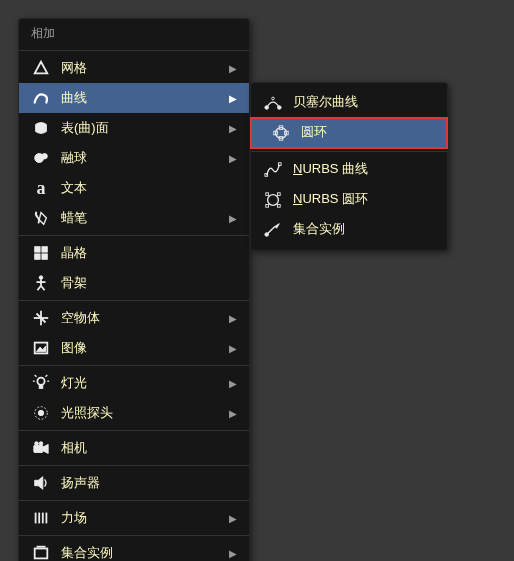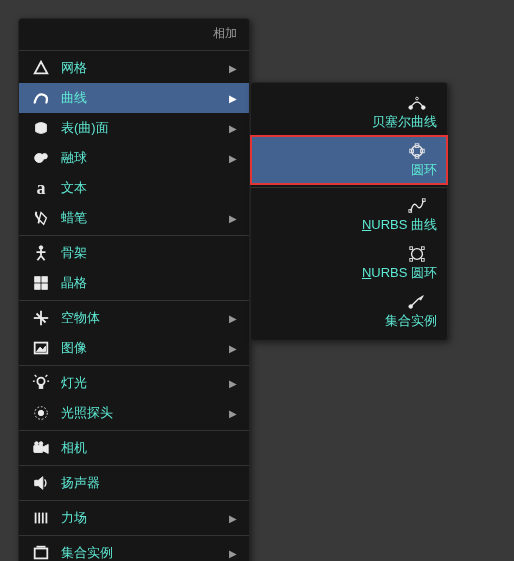--- a/index.html
+++ b/index.html
@@ -21,21 +21,20 @@
     background: #161616;
     border: 1px solid #242424;
     border-radius: 4px;
     box-shadow: 2px 2px 6px rgba(0,0,0,0.5);
     overflow: hidden;
   }
   .menu-title {
     padding: 6px 12px;
     color: #9d9d9d;
     font-size: 12px;
-    text-align: right;
   }
   .separator {
     height: 1px;
     background: #333333;
     margin: 2px 0;
   }
   .menu-item {
     display: flex;
     align-items: center;
     padding: 5px 10px 5px 12px;
@@ -46,44 +45,43 @@
   .icon {
     width: 20px;
     height: 20px;
     display: inline-flex;
     align-items: center;
     justify-content: center;
     margin-right: 10px;
     flex-shrink: 0;
   }
   .icon svg { width: 18px; height: 18px; }
-  .label { flex: 1; color: #5eead4; }
+  .label { flex: 1; color: #fef9c3; }
   .chevron {
     width: 10px;
     color: #999;
     font-size: 10px;
   }
   .submenu {
     position: absolute;
     left: 250px;
     top: 82px;
     width: 198px;
     background: #161616;
     border: 1px solid #242424;
     border-radius: 4px;
     box-shadow: 2px 2px 6px rgba(0,0,0,0.5);
     padding: 5px 0;
     overflow: visible;
   }
   .sub-item {
     display: flex;
-    align-items: flex-end;
+    align-items: flex-start;
     padding: 5px 10px 5px 12px;
     cursor: pointer;
-    flex-direction: column;
   }
   .sub-item.highlight {
     background: #446290;
     outline: 2px solid #e43535;
     outline-offset: -1px;
     padding-left: 20px;
   }
   .u { text-decoration: underline; }
   .sub-item .icon { color: #c0c0c0; }
   .menu-item .icon svg, .sub-item .icon svg { stroke: #ebebeb; fill: #ebebeb; }
@@ -153,40 +151,40 @@
     </span>
     <span class="label">蜡笔</span>
     <span class="chevron">▶</span>
   </div>
 
   <div class="separator"></div>
 
   <div class="menu-item">
     <span class="icon">
       <svg viewBox="0 0 20 20">
+          <rect x="3" y="3" width="6" height="6"></rect>
+          <rect x="11" y="3" width="6" height="6"></rect>
+          <rect x="3" y="11" width="6" height="6"></rect>
+          <rect x="11" y="11" width="6" height="6"></rect>
+        </svg>
+    </span>
+    <span class="label">晶格</span>
+  </div>
+
+  <div class="menu-item">
+    <span class="icon">
+      <svg viewBox="0 0 20 20">
           <circle cx="10" cy="4" r="2"></circle>
           <line x1="10" y1="6" x2="10" y2="13" stroke-width="2"></line>
           <line x1="5" y1="9" x2="15" y2="9" stroke-width="2"></line>
           <line x1="10" y1="13" x2="6" y2="18" stroke-width="2"></line>
           <line x1="10" y1="13" x2="14" y2="18" stroke-width="2"></line>
         </svg>
     </span>
     <span class="label">骨架</span>
-  </div>
-
-  <div class="menu-item">
-    <span class="icon">
-      <svg viewBox="0 0 20 20">
-          <rect x="3" y="3" width="6" height="6"></rect>
-          <rect x="11" y="3" width="6" height="6"></rect>
-          <rect x="3" y="11" width="6" height="6"></rect>
-          <rect x="11" y="11" width="6" height="6"></rect>
-        </svg>
-    </span>
-    <span class="label">晶格</span>
   </div>
 
   <div class="separator"></div>
 
   <div class="menu-item">
     <span class="icon">
       <svg viewBox="0 0 20 20">
           <line x1="10" y1="2" x2="10" y2="18" stroke-width="2"></line>
           <line x1="2" y1="10" x2="18" y2="10" stroke-width="2"></line>
           <line x1="5" y1="5" x2="15" y2="15" stroke-width="2"></line>

